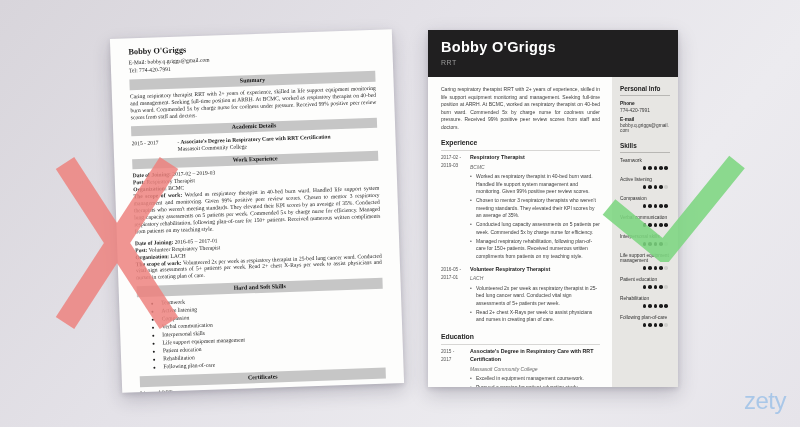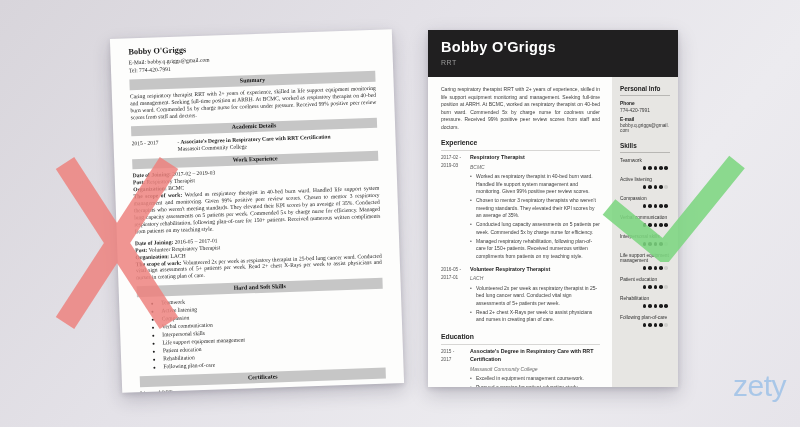--- a/index.html
+++ b/index.html
@@ -48,21 +48,21 @@
   .side-value{margin-top:1.5px;color:#3a3a3a;word-break:break-all;}
   .skill{margin-bottom:6.5px;}
   .skill-name{color:#2e2e2e;}
   .dots{text-align:right;margin-top:2.5px;padding-right:2px;}
   .dot{display:inline-block;width:3.6px;height:3.6px;border-radius:50%;background:#cfcfcc;margin-left:1.8px;}
   .dot.filled{background:#1b1b1b;}
   
   .mark{position:absolute;pointer-events:none;}
   .x-mark{left:54px;top:150px;}
   .check-mark{left:600px;top:150px;}
-  .watermark{position:absolute;right:14px;bottom:24px;font-size:30px;color:var(--watermark,#a9c7e8);
+  .watermark{position:absolute;right:14px;bottom:12px;font-size:24px;color:var(--watermark,#a9c7e8);
     letter-spacing:-.5px;font-family:"Liberation Sans",sans-serif;}
 </style>
 </head>
 <body>
 
 <div class="stage">
 
   <div class="page page-bad">
     <div class="bad-name">Bobby O'Griggs</div>
     <div class="bad-contact">E-Mail: bobby.q.griggs@gmail.com</div>

